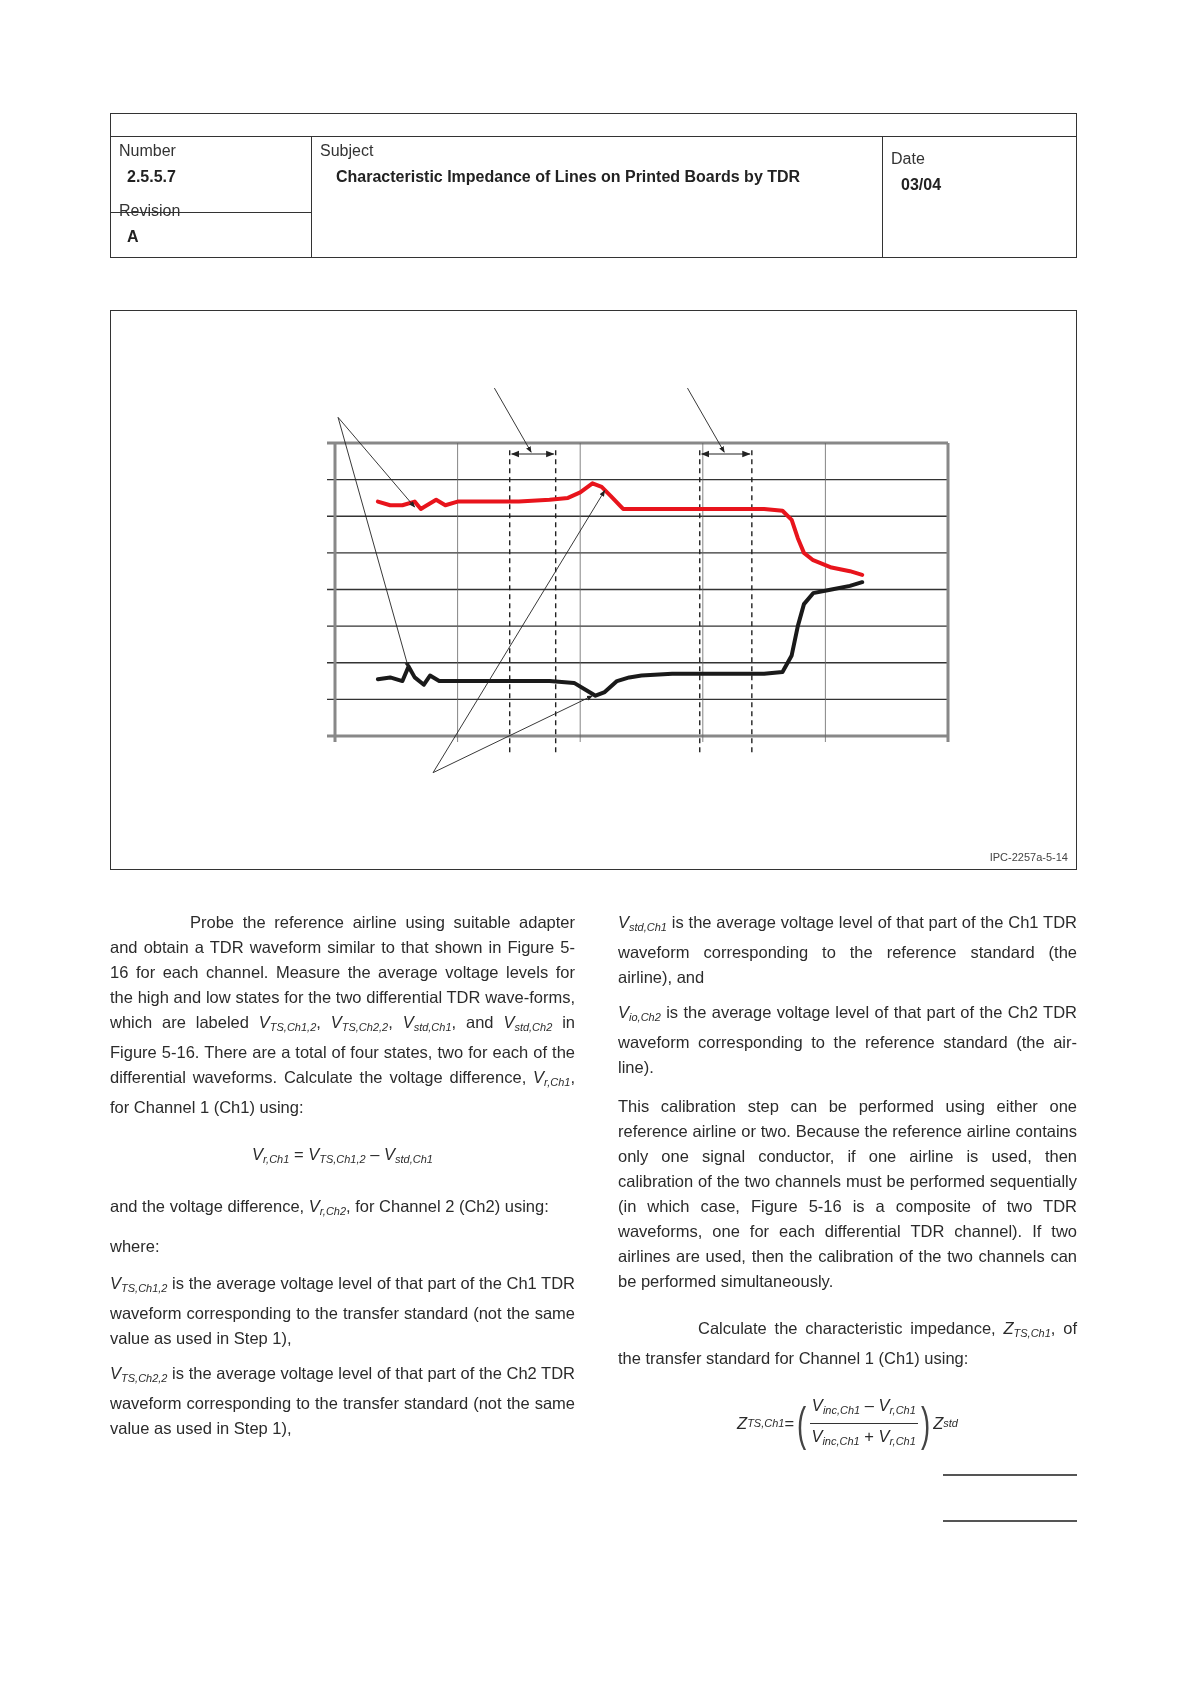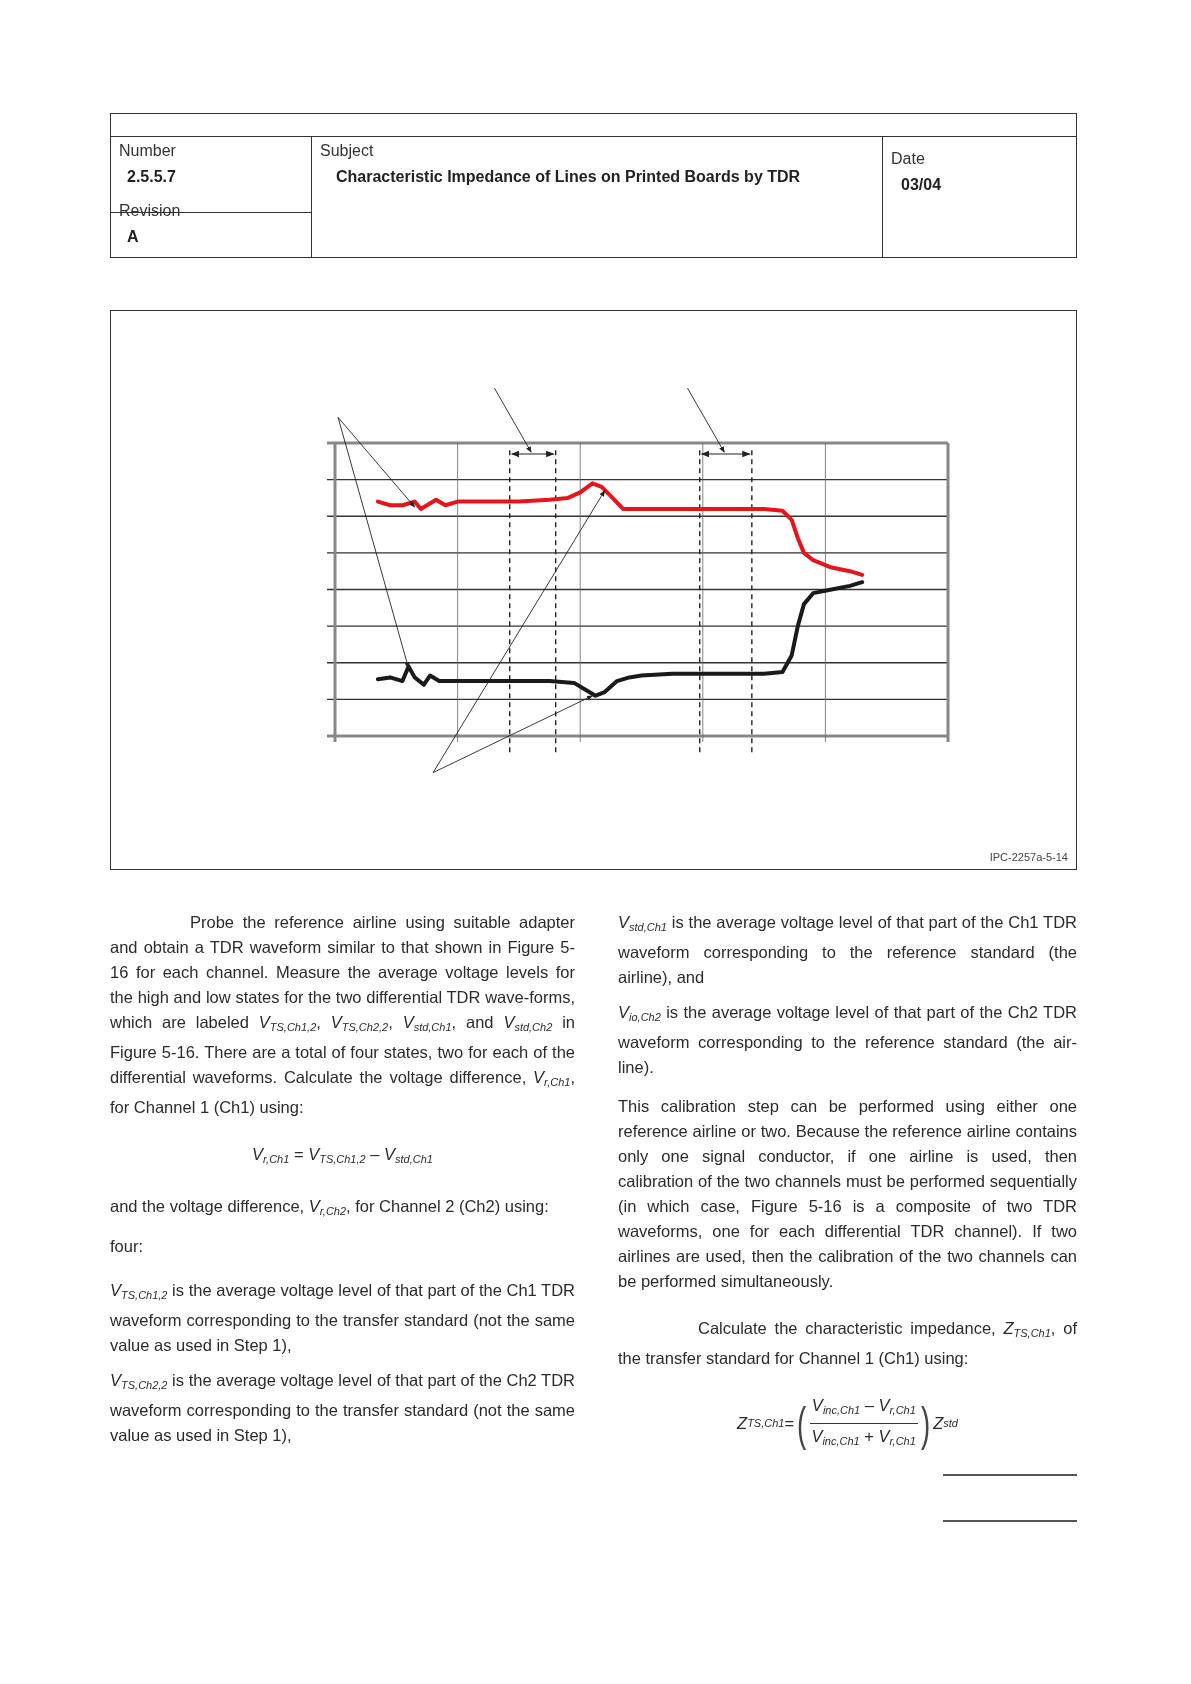--- a/index.html
+++ b/index.html
@@ -95,23 +95,23 @@
 </div>
 
 <div class="col" style="left:110px; top:910px; width:465px;">
   <p class="indent"><span>Probe the reference airline using suitable adapter and obtain a TDR waveform similar to that shown in Figure 5-16 for each channel. Measure the average voltage levels for the high and low states for the two differential TDR wave-forms, which are labeled</span> <span class="it">V</span><sub>TS,Ch1,2</sub><span>, </span><span class="it">V</span><sub>TS,Ch2,2</sub><span>, </span><span class="it">V</span><sub>std,Ch1</sub><span>, and </span><span class="it">V</span><sub>std,Ch2</sub><span> in Figure 5-16. There are a total of four states, two for each of the differential waveforms. Calculate the voltage difference, </span><span class="it">V</span><sub>r,Ch1</sub><span>, for Channel 1 (Ch1) using:</span></p>
 
   <p class="eq"><span>V</span><sub>r,Ch1</sub><span style="font-style:normal"> = </span><span>V</span><sub>TS,Ch1,2</sub><span style="font-style:normal"> – </span><span>V</span><sub>std,Ch1</sub></p>
 
   <p><span>and the voltage difference, </span><span class="it">V</span><sub>r,Ch2</sub><span>, for Channel 2 (Ch2) using:</span></p>
 
 
-  <p>four:</p>
+  <p>where:</p>
 
-  <p style="margin-top:19px"><span class="it">V</span><sub>TS,Ch1,2</sub><span> is the average voltage level of that part of the Ch1 TDR waveform corresponding to the transfer standard (not the same value as used in Step 1),</span></p>
+  <p style="margin-top:12px"><span class="it">V</span><sub>TS,Ch1,2</sub><span> is the average voltage level of that part of the Ch1 TDR waveform corresponding to the transfer standard (not the same value as used in Step 1),</span></p>
 
   <p><span class="it">V</span><sub>TS,Ch2,2</sub><span> is the average voltage level of that part of the Ch2 TDR waveform corresponding to the transfer standard (not the same value as used in Step 1),</span></p>
 </div>
 
 <div class="col" style="left:618px; top:910px; width:459px;">
   <p><span class="it">V</span><sub>std,Ch1</sub><span> is the average voltage level of that part of the Ch1 TDR waveform corresponding to the reference standard (the airline), and</span></p>
 
   <p><span class="it">V</span><sub>io,Ch2</sub><span> is the average voltage level of that part of the Ch2 TDR waveform corresponding to the reference standard (the air-line).</span></p>
 
   <p style="margin-top:14px">This calibration step can be performed using either one reference airline or two. Because the reference airline contains only one signal conductor, if one airline is used, then calibration of the two channels must be performed sequentially (in which case, Figure 5-16 is a composite of two TDR waveforms, one for each differential TDR channel). If two airlines are used, then the calibration of the two channels can be performed simultaneously.</p>

